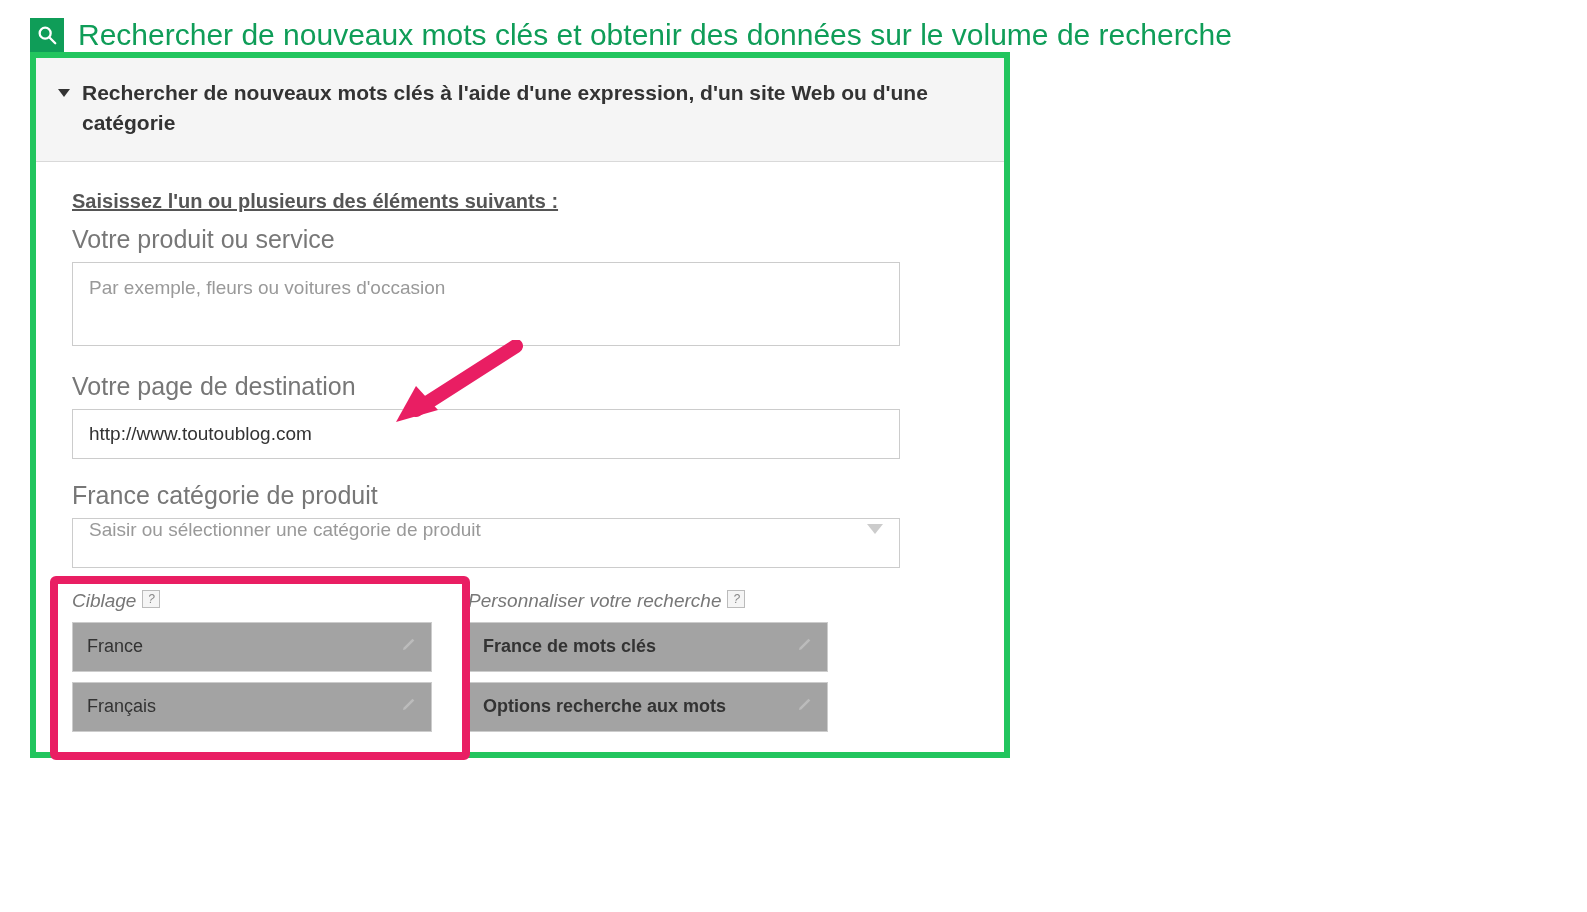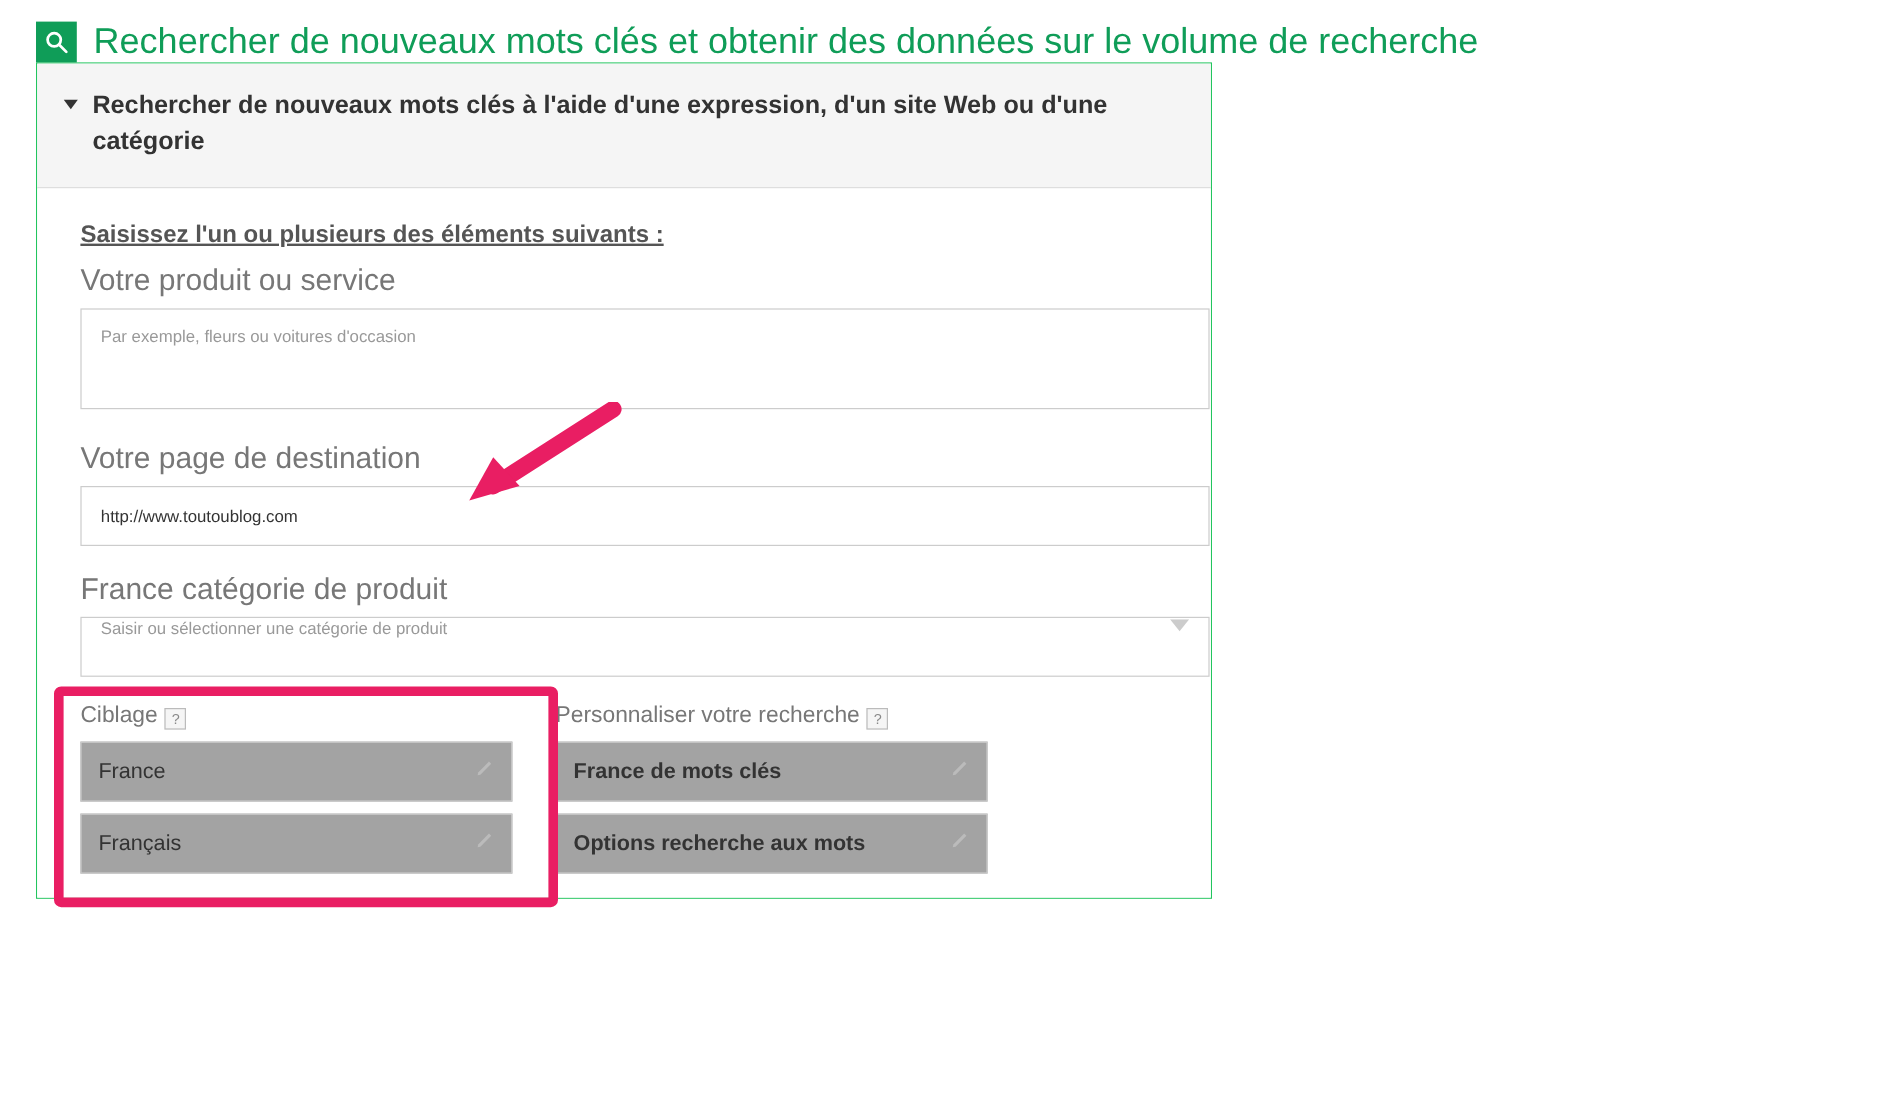--- a/index.html
+++ b/index.html
@@ -3,47 +3,47 @@
   <meta charset="utf-8">
   <style>
     * { box-sizing: border-box; margin: 0; padding: 0; }
     body { font-family: Arial, Helvetica, sans-serif; background: #fff; font-size: 16px; color: #333; }
     .wrap { padding: 18px 30px; }
 
     .page-title-row { display: flex; align-items: center; gap: 14px; }
     .search-icon-box { width: 34px; height: 34px; background: #0f9d58; display: flex; align-items: center; justify-content: center; }
     .page-title { color: #0f9d58; font-size: 30px; font-weight: 400; }
 
-    .panel { border: 1px solid #22c55e; width: 980px; }
+    .panel { border: 6px solid #22c55e; width: 980px; }
 
     .accordion-header { background: #f5f5f5; padding: 20px 22px 22px 22px; border-bottom: 1px solid #d9d9d9; display: flex; align-items: flex-start; gap: 12px; }
     .caret { margin-top: 7px; }
     .accordion-title { font-size: 21px; font-weight: 700; color: #333; line-height: 1.45; max-width: 870px; }
 
     .accordion-body { padding: 28px 36px 10px 36px; background: #fff; position: relative; }
 
     .section-lead { font-size: 20px; font-weight: 700; color: #555; margin-bottom: 12px; text-decoration: underline; }
 
     .field-group { margin-bottom: 22px; }
     .field-label { font-size: 25px; color: #777; margin-bottom: 8px; }
-    .text-input, .text-area, .select-box { width: 941px; border: 1px solid #ccc; font-size: 14px; color: #333; background: #fff; font-family: inherit; }
+    .text-input, .text-area, .select-box { width: 828px; border: 1px solid #ccc; font-size: 19px; color: #333; background: #fff; font-family: inherit; }
     .text-area { height: 84px; padding: 14px 16px; resize: none; }
     .text-area::placeholder, .text-input::placeholder { color: #999; }
     .text-input { height: 50px; padding: 0 16px; }
     .select-box { height: 50px; padding: 0 16px; display: flex; align-items: flex-start; justify-content: space-between; }
     .select-placeholder { color: #999; }
 
     .arrow-annotation { position: absolute; left: 352px; top: 178px; pointer-events: none; }
 
     .columns { display: flex; gap: 36px; margin-top: 20px; position: relative; }
     .col { flex: 0 0 auto; }
     .col-targeting { width: 360px; position: relative; }
     .col-customize { width: 360px; }
 
-    .panel-sub-title { font-size: 19px; color: #777; margin-bottom: 10px; display: flex; align-items: flex-end; gap: 6px; }
+    .panel-sub-title { font-size: 19px; color: #777; margin-bottom: 10px; display: flex; align-items: flex-start; gap: 6px; font-style: italic; }
 
     .option-row { border: 1px solid #ccc; background: #a3a3a3; height: 50px; display: flex; align-items: center; justify-content: space-between; padding: 0 14px; font-size: 18px; color: #333; margin-bottom: 10px; }
     .option-row.bold span:first-child { font-weight: 700; }
     .pencil { color: #aaa; }
 
     .help-badge { width: 18px; height: 18px; border: 1px solid #bbb; display: inline-flex; align-items: center; justify-content: center; font-size: 12px; color: #888; background: #f5f5f5; }
 
     .highlight-box { position: absolute; border: 8px solid #e91e63; border-radius: 6px; left: -22px; top: -14px; width: 420px; height: 184px; pointer-events: none; }
   </style>
 </head>

